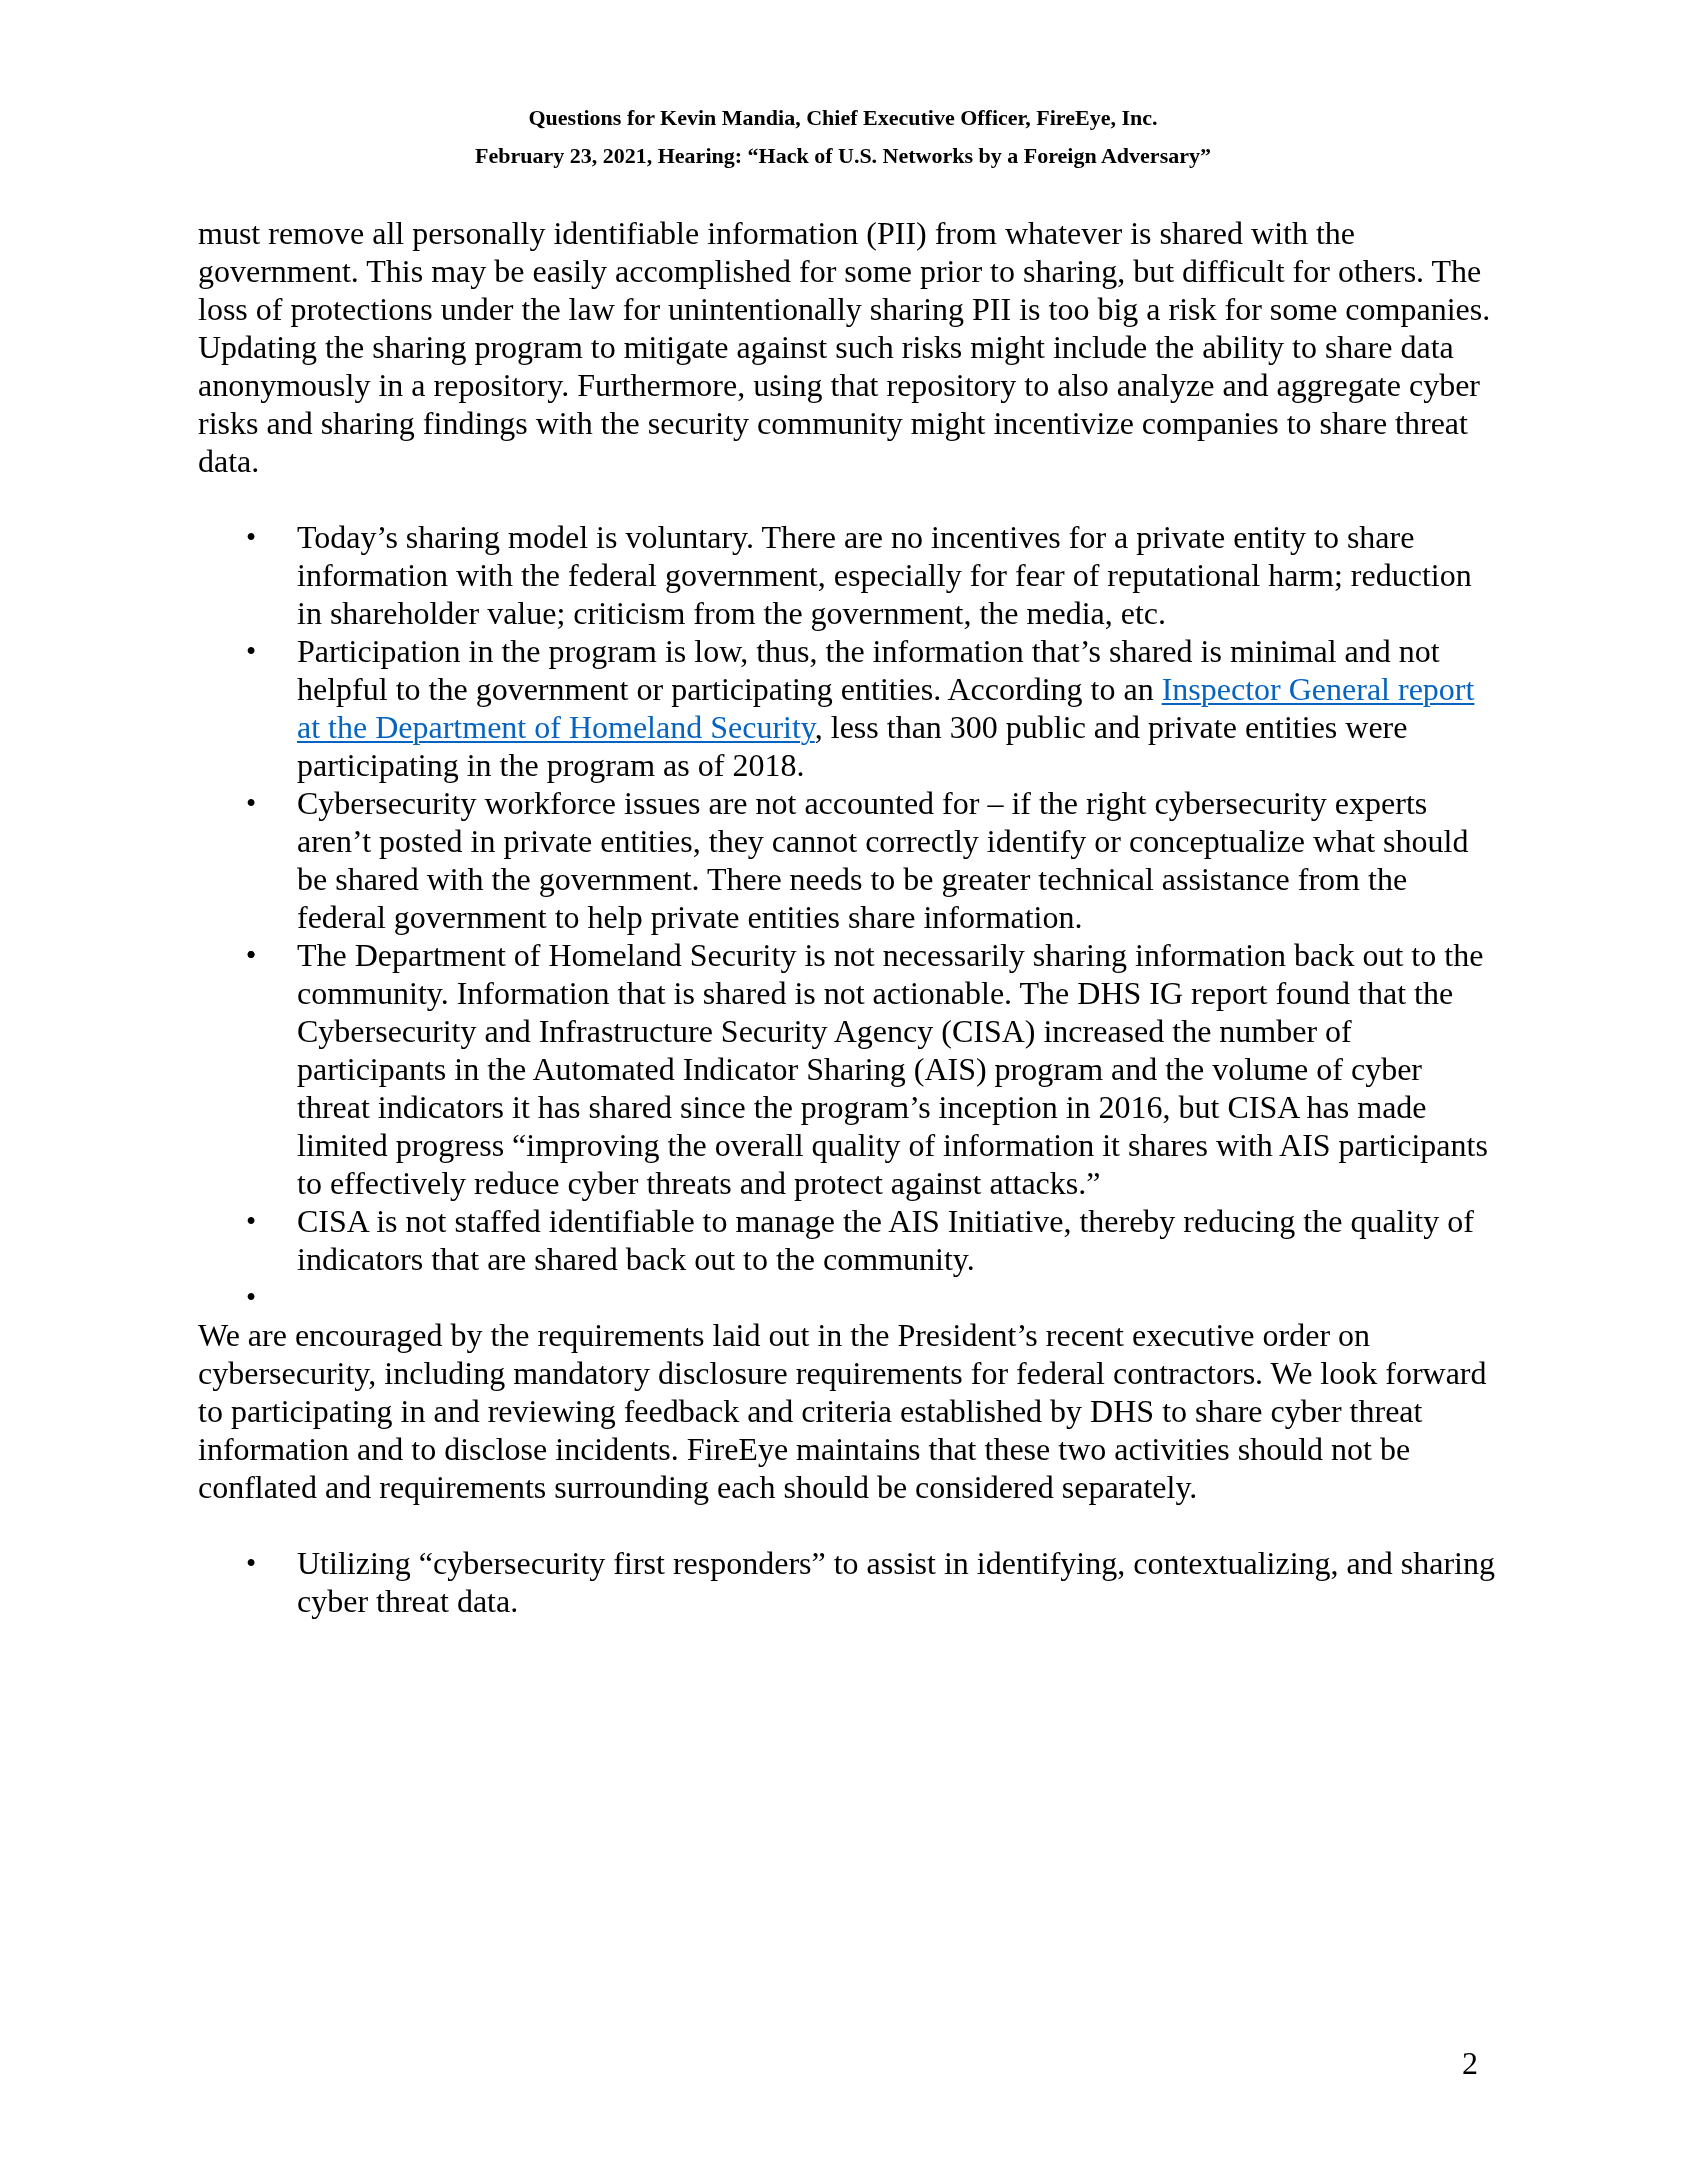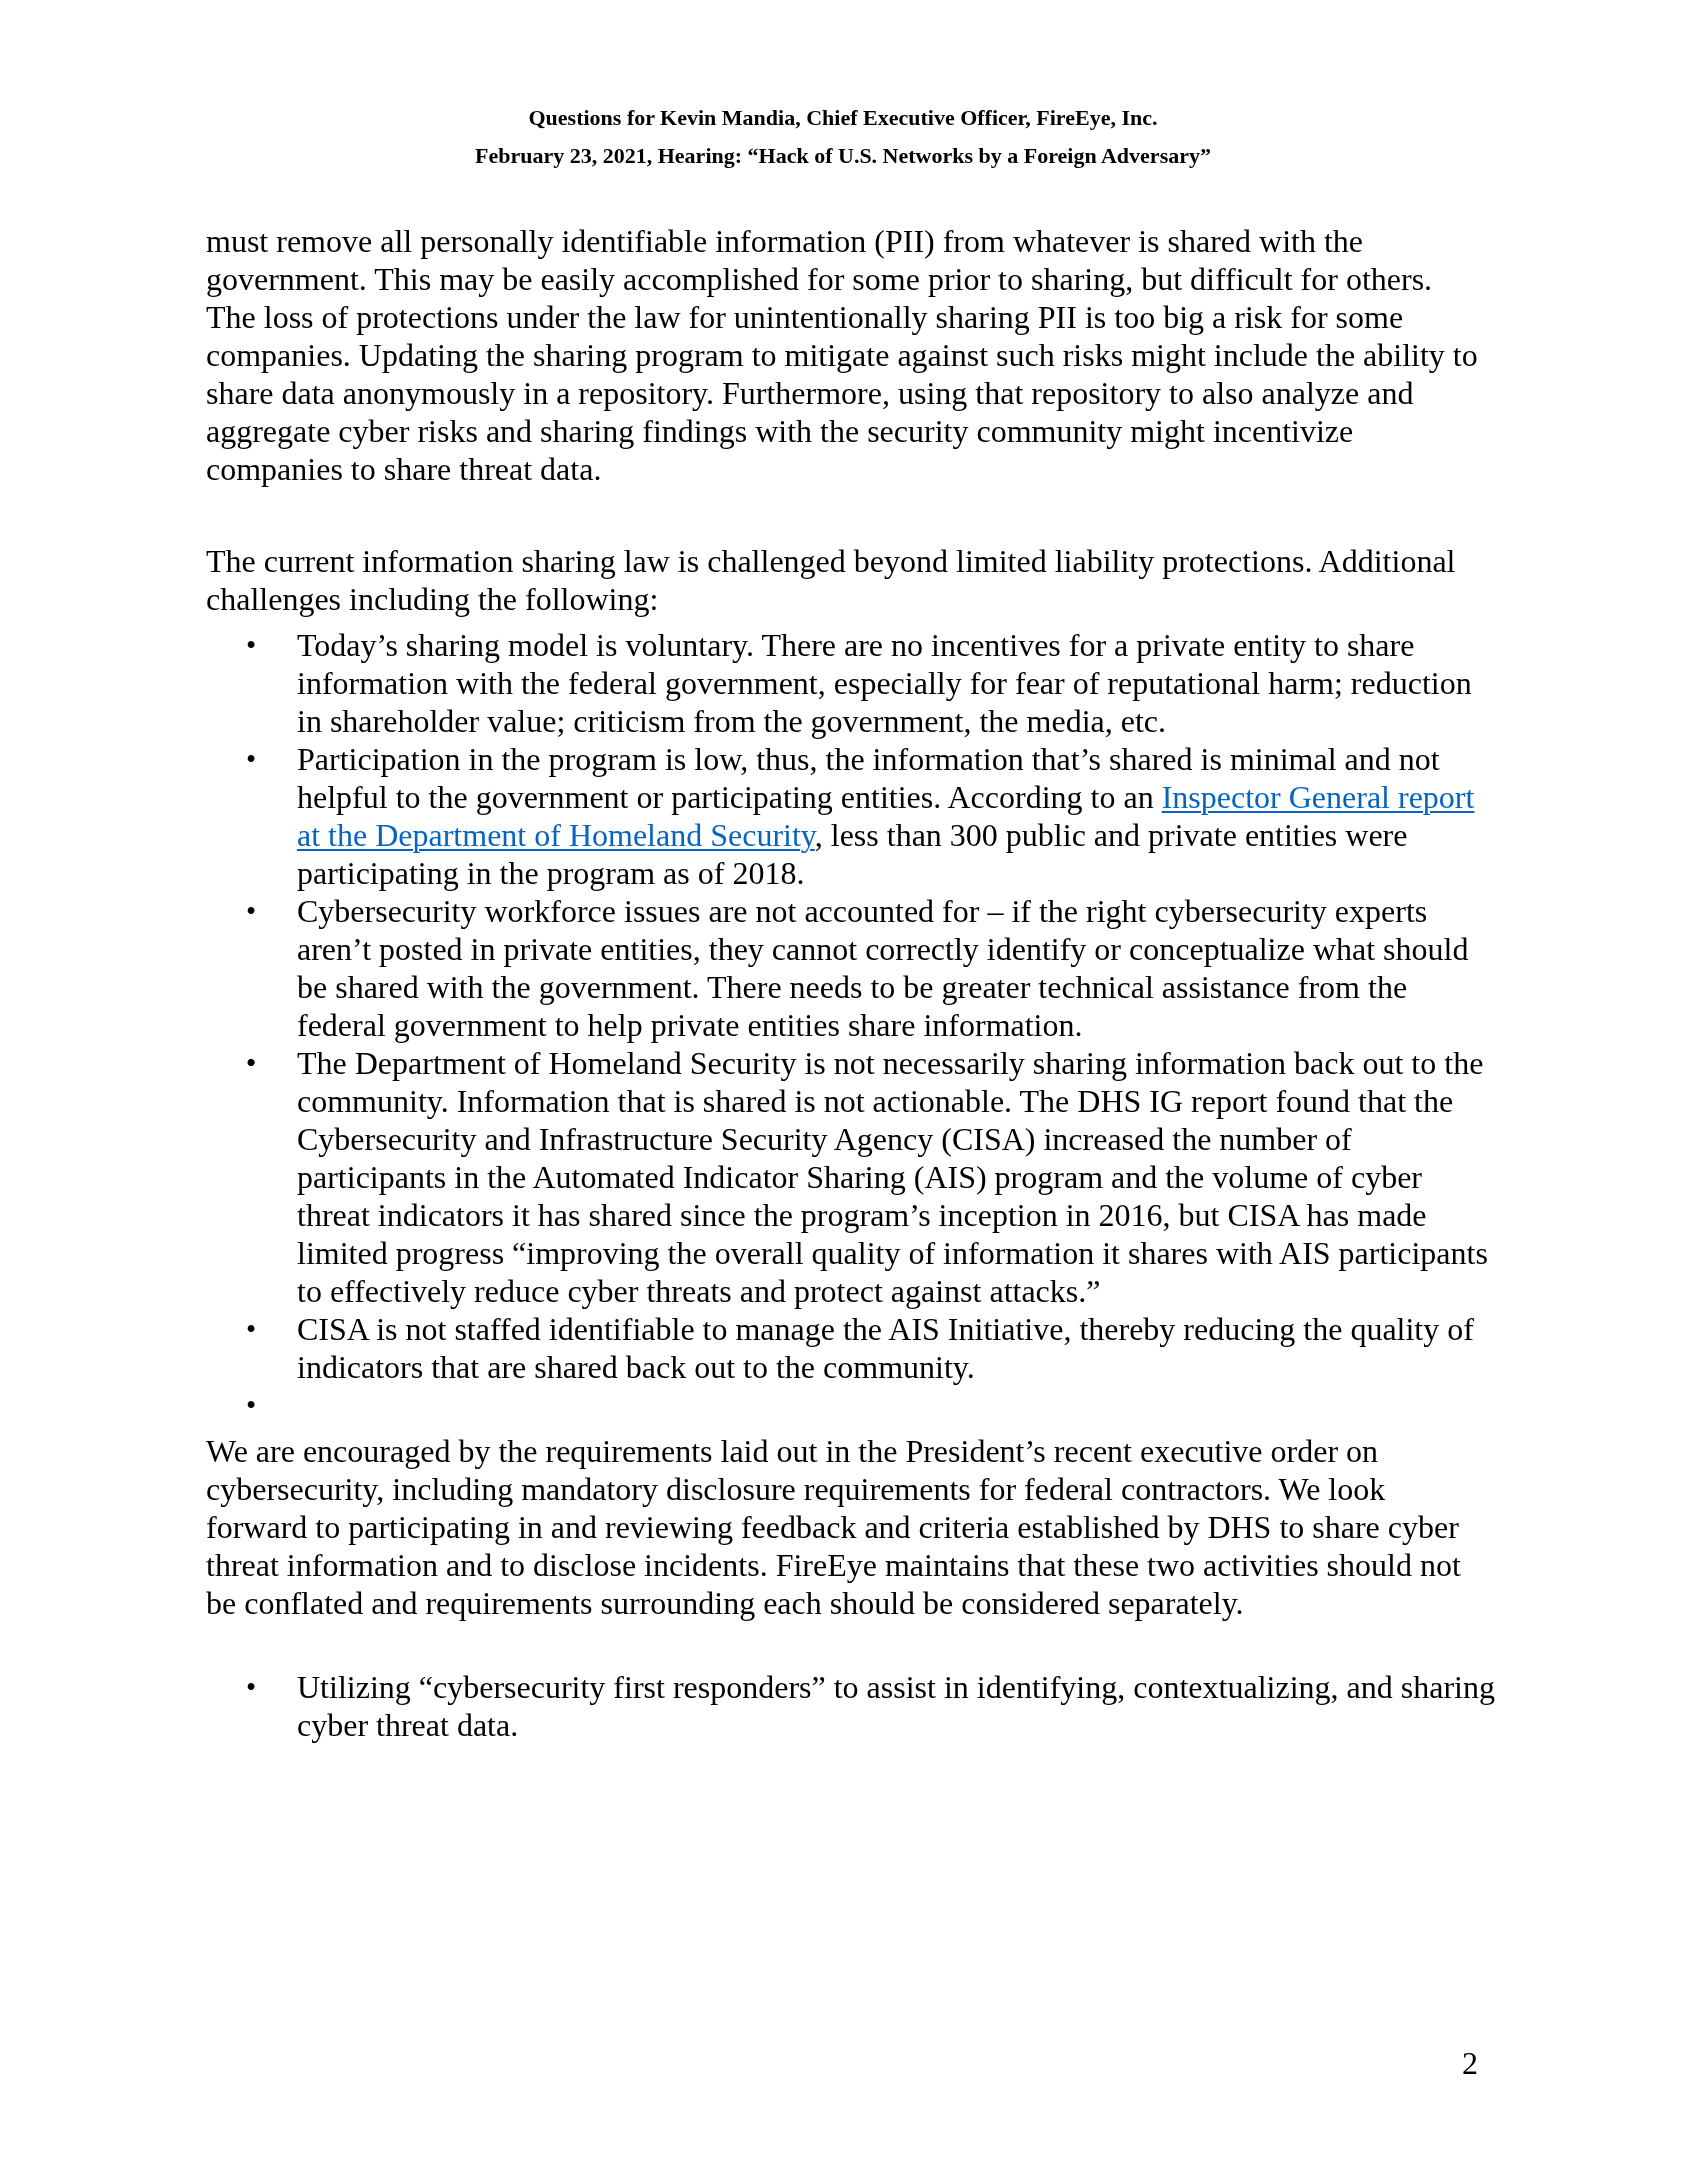--- a/index.html
+++ b/index.html
@@ -11,21 +11,21 @@
   .page { position: absolute; left: 0; top: 0; width: 1687px; height: 2183px; }
   .header {
     position: absolute; left: 165px; top: 99px; width: 1356px;
     text-align: center; font-weight: bold; font-size: 22px; line-height: 38px;
   }
   .header div { white-space: nowrap; }
   .body-text {
     position: absolute; left: 198px; top: 214px; width: 1297px;
     font-size: 32px; line-height: 38px;
   }
-  .para { margin: 8px; }
+  .para { margin: 0; }
   .gap { height: 38px; }
   ul.bullets { list-style: none; margin: 0; padding: 0; }
   ul.bullets li { position: relative; padding-left: 99px; }
   ul.bullets li .bullet {
     position: absolute; left: 48px; top: 0; font-size: 29px;
   }
   a.link { color: #0563C1; text-decoration: underline; text-decoration-thickness: 2px; text-underline-offset: 3.3px; }
   .page-number {
     position: absolute; left: 1462px; top: 2044px; font-size: 32px; line-height: 38px;
   }
@@ -36,21 +36,20 @@
 <div class="page">
 
   <div class="header">
     <div>Questions for Kevin Mandia, Chief Executive Officer, FireEye, Inc.</div>
     <div>February 23, 2021, Hearing: “Hack of U.S. Networks by a Foreign Adversary”</div>
   </div>
 
   <div class="body-text">
     <p class="para">must remove all personally identifiable information (PII) from whatever is shared with the government. This may be easily accomplished for some prior to sharing, but difficult for others. The loss of protections under the law for unintentionally sharing PII is too big a risk for some companies. Updating the sharing program to mitigate against such risks might include the ability to share data anonymously in a repository. Furthermore, using that repository to also analyze and aggregate cyber risks and sharing findings with the security community might incentivize companies to share threat data.</p>
     <div class="gap"></div>
-    <p class="para">The current information sharing law is challenged beyond limited liability protections. Additional challenges including the following:</p>
 
     <ul class="bullets">
       <li>
         <span class="bullet">•</span>
         <span>Today’s sharing model is voluntary. There are no incentives for a private entity to share information with the federal government, especially for fear of reputational harm; reduction in shareholder value; criticism from the government, the media, etc.</span>
       </li>
       <li>
         <span class="bullet">•</span>
         <span>Participation in the program is low, thus, the information that’s shared is minimal and not helpful to the government or participating entities. According to an </span><a class="link">Inspector General report at the Department of Homeland Security</a><span>, less than 300 public and private entities were participating in the program as of 2018.</span>
       </li>

